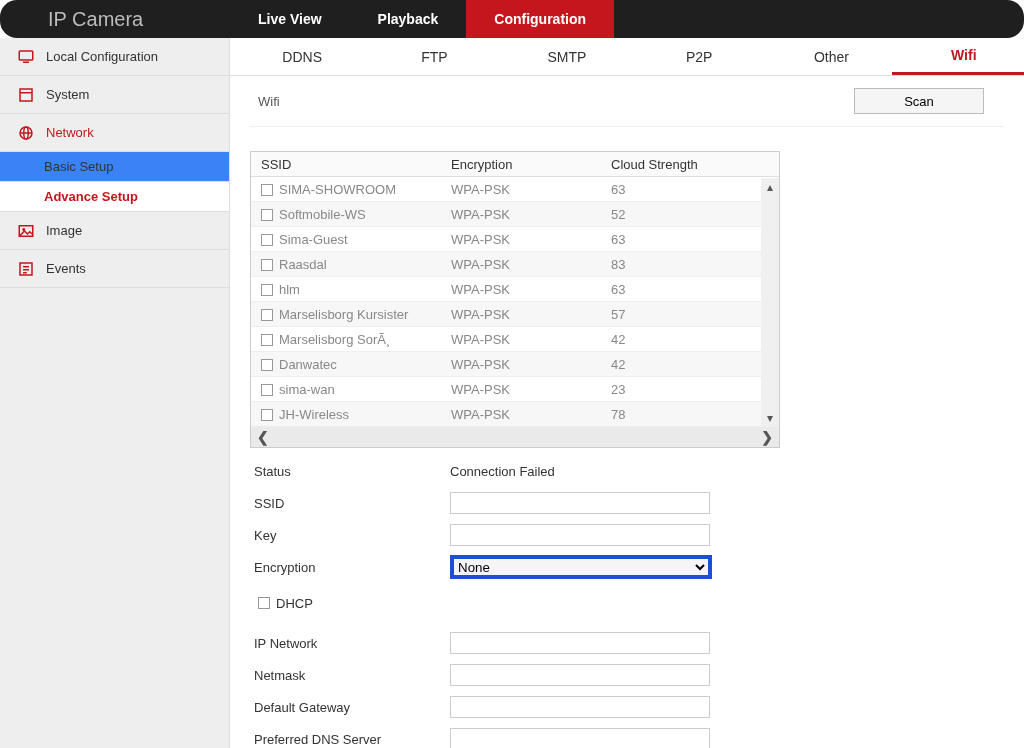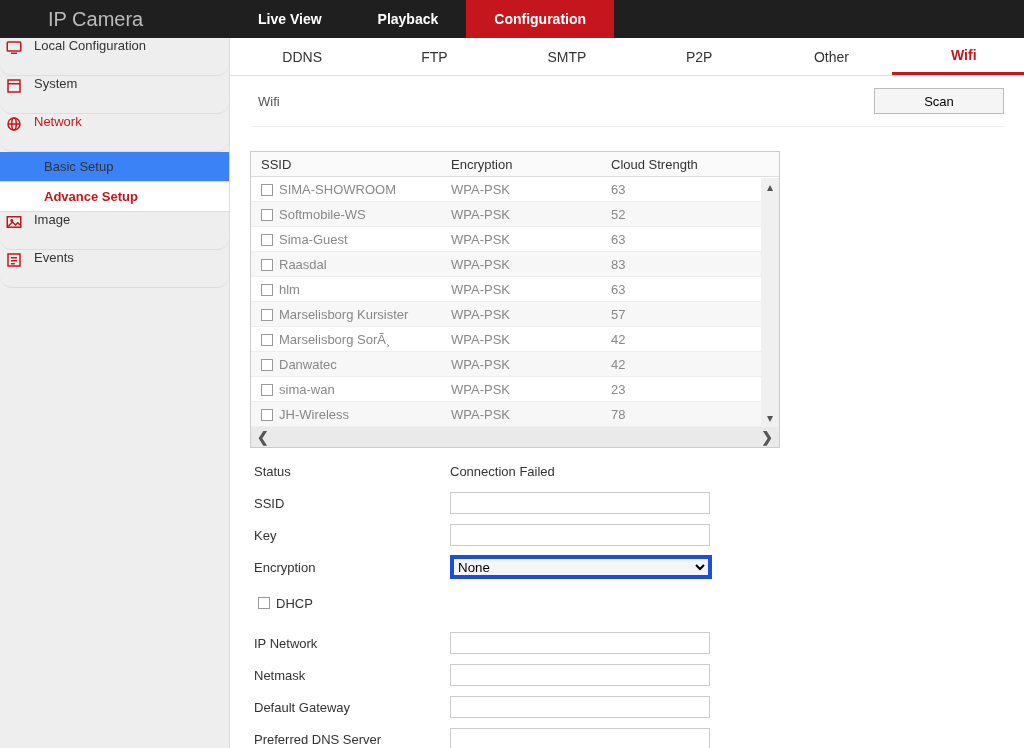--- a/index.html
+++ b/index.html
@@ -10,20 +10,21 @@
     color: #333;
     background: #fff;
     width: 1024px;
   }
   .topbar {
     background: #1f1f1f;
     height: 38px;
     display: flex;
     align-items: stretch;
     color: #ccc;
+    border-radius: 17px;
   }
   .brand {
     width: 230px;
     font-size: 20px;
     color: #bbb;
     display: flex;
     align-items: center;
     padding-left: 48px;
   }
   .topnav {
@@ -45,27 +46,26 @@
     display: flex;
   }
   .sidebar {
     width: 230px;
     background: #eeeeee;
     min-height: 710px;
     border-right: 1px solid #ddd;
   }
   .side-item {
     display: flex;
-    align-items: flex-start;
+    align-items: center;
     height: 38px;
-    padding-left: 4px;
+    padding-left: 16px;
     border-bottom: 1px solid #ddd;
     cursor: pointer;
     color: #333;
-    border-radius: 12px;
   }
   .side-item.active {
     color: #c4161c;
   }
   .side-item .icon {
     width: 20px;
     height: 20px;
     margin-right: 10px;
     display: flex;
     align-items: center;
@@ -119,20 +119,21 @@
     display: flex;
     align-items: center;
     padding: 12px 0 12px 8px;
     border-bottom: 1px solid #eee;
   }
   .wifi-head-label {
     color: #555;
   }
   .scan-btn {
     margin-left: auto;
+    margin-right: 20px;
     width: 130px;
     height: 26px;
     border: 1px solid #bbb;
     background: #f5f5f5;
     cursor: pointer;
     font-size: 13px;
   }
   .table-wrap {
     border: 1px solid #ccc;
     margin-top: 24px;

